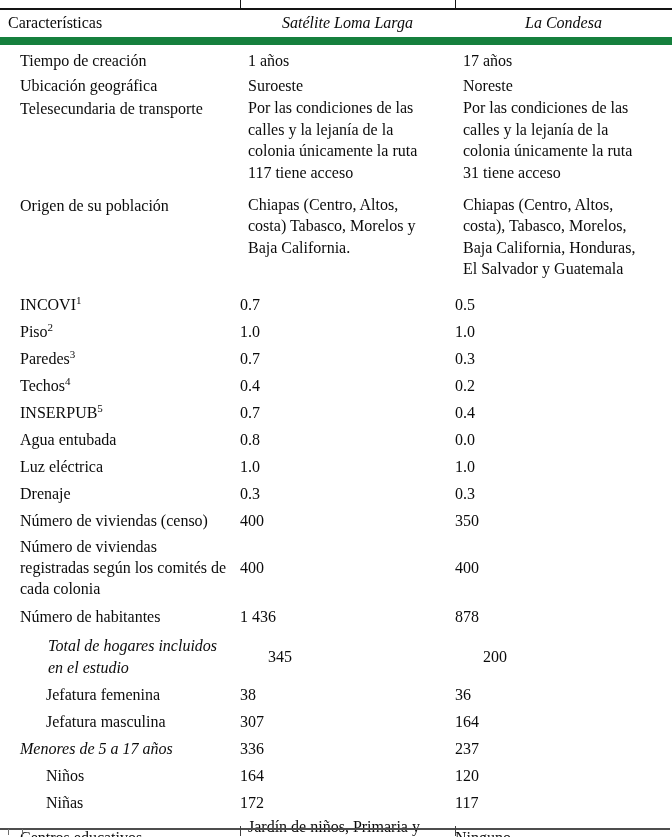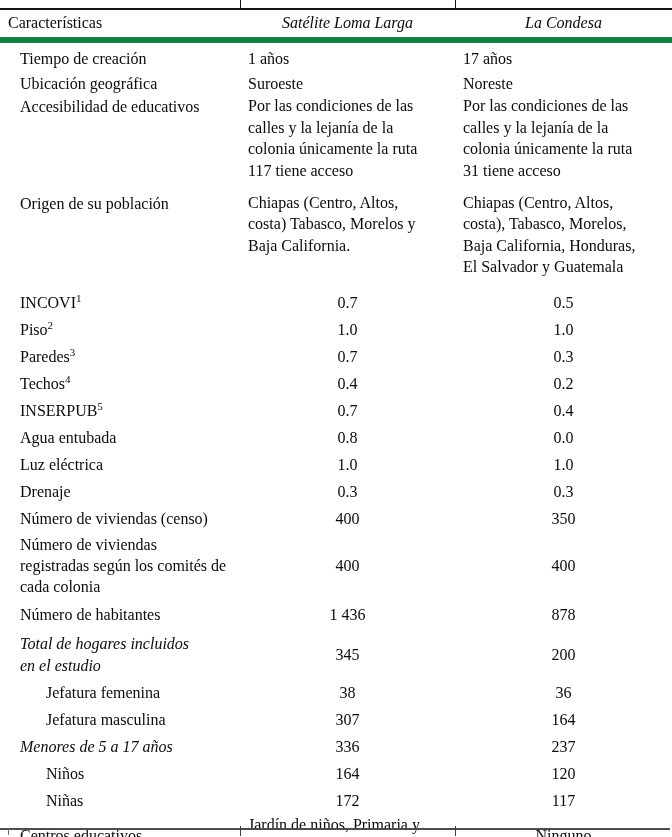--- a/index.html
+++ b/index.html
@@ -27,42 +27,42 @@
     width:1px;
     background:#141414;
   }
   .topstrip .vtick { top:0; height:8px; }
 
   .grid3 {
     display:grid;
     grid-template-columns:240px 215px 217px;
   }
   .header-row {
-    border-bottom:6px solid #15803d;
+    border-bottom:8px solid #15803d;
     padding:3px 0 4px 0;
     align-items:center;
   }
   .header-row .hcell { line-height:20px; }
   .header-row .hcell.first { padding-left:8px; text-align:left; }
   .header-row .hcell.mid, .header-row .hcell.last { text-align:center;font-style:italic; }
 
   .tbody { padding-top:2px; }
   .row {
     align-items:center;
     min-height:27px;
   }
   .row.vtop { align-items:start; }
   .cell {
     white-space:pre-line;
     line-height:21.4px;
   }
   .cell.label { padding-left:20px; padding-top:1px; padding-bottom:1px; }
   .cell.label.indent { padding-left:46px; }
   .cell.label.italic { font-style:italic; }
-  .cell.val.center { text-align:center; }
+  .cell.val.center { }
   .cell.val.left { text-align:left; padding-left:8px; }
   sup.fnref {
     font-size:11px;
     line-height:0;
     vertical-align:super;
   }
 
   
   .bottomrule {
     position:absolute;
@@ -95,21 +95,21 @@
         <div class="cell label">Tiempo de creación</div>
         <div class="cell val left">1 años</div>
         <div class="cell val left">17 años</div>
       </div>
       <div class="grid3 row" style="min-height: 22px;">
         <div class="cell label">Ubicación geográfica</div>
         <div class="cell val left">Suroeste</div>
         <div class="cell val left">Noreste</div>
       </div>
       <div class="grid3 row vtop">
-        <div class="cell label">Accesibilidad de educativos</div>
+        <div class="cell label">Telesecundaria de transporte</div>
         <div class="cell val left">Por las condiciones de las
 calles y la lejanía de la
 colonia únicamente la ruta
 117 tiene acceso</div>
         <div class="cell val left">Por las condiciones de las
 calles y la lejanía de la
 colonia únicamente la ruta
 31 tiene acceso</div>
       </div>
       <div class="grid3 row vtop" style="margin-bottom: 12px; margin-top: 11px;">
@@ -172,21 +172,21 @@
 registradas según los comités de
 cada colonia</div>
         <div class="cell val center">400</div>
         <div class="cell val center">400</div>
       </div>
       <div class="grid3 row" style="min-height: 32px;">
         <div class="cell label">Número de habitantes</div>
         <div class="cell val center">1 436</div>
         <div class="cell val center">878</div>
       </div>
-      <div class="grid3 row" style="min-height: 48px;">
+      <div class="grid3 row" style="min-height: 48px; margin-left: 28px;">
         <div class="cell label italic">Total de hogares incluidos
 en el estudio</div>
         <div class="cell val center">345</div>
         <div class="cell val center">200</div>
       </div>
       <div class="grid3 row">
         <div class="cell label indent">Jefatura femenina</div>
         <div class="cell val center">38</div>
         <div class="cell val center">36</div>
       </div>

